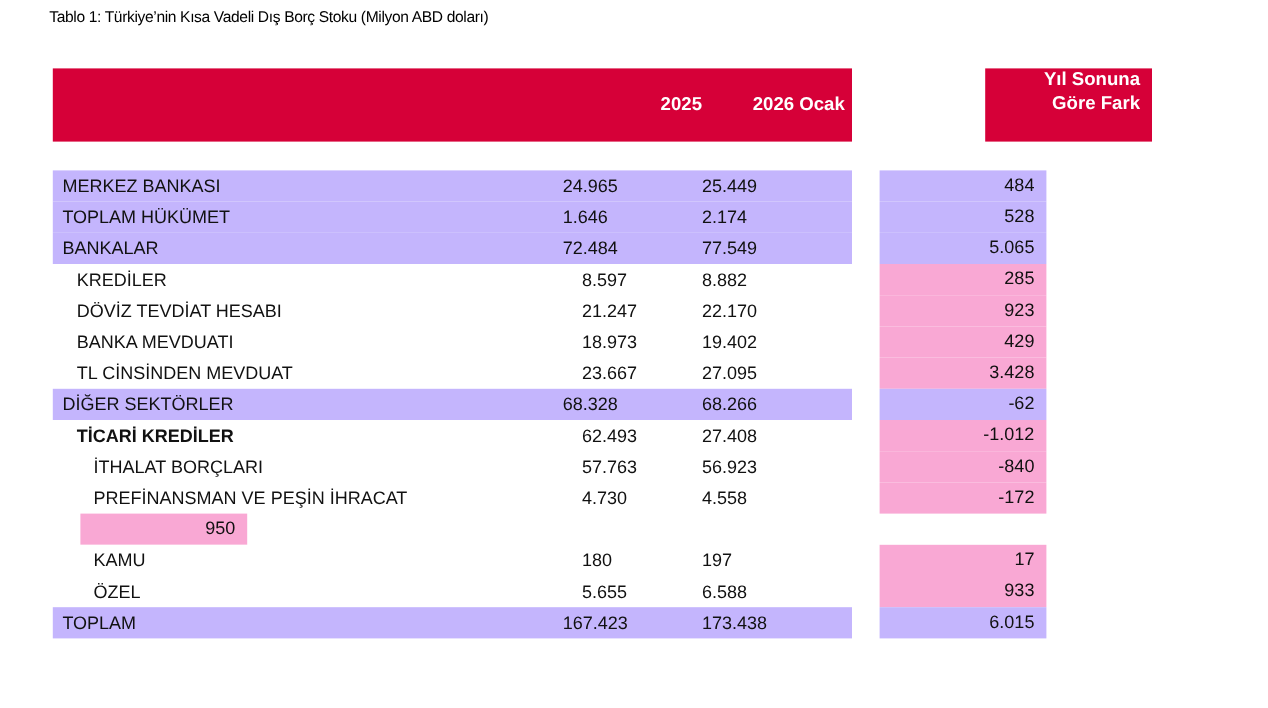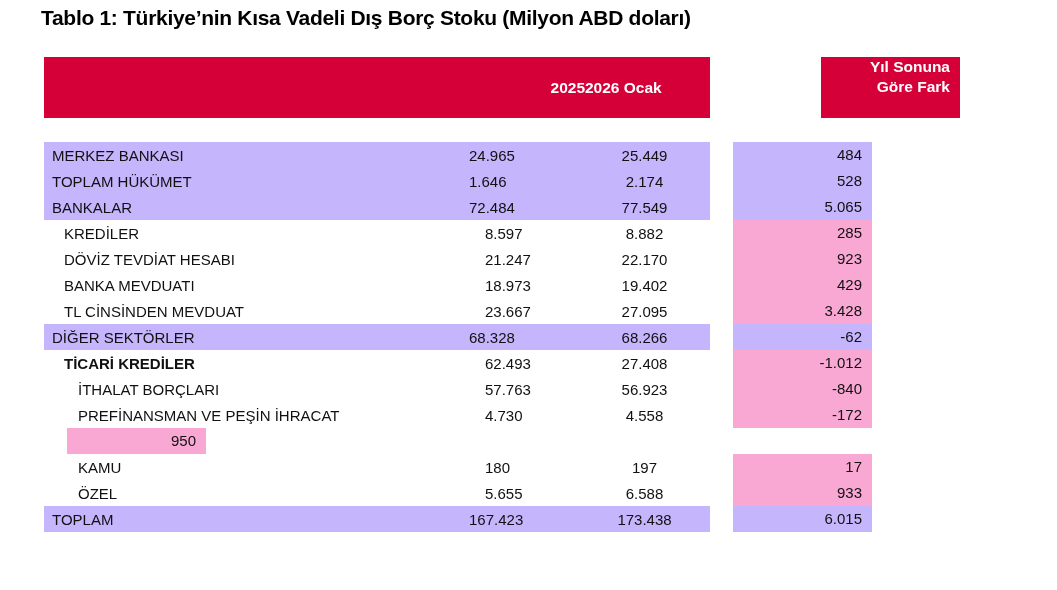--- a/index.html
+++ b/index.html
@@ -7,22 +7,22 @@
     width: 1057px; height: 590px;
     background: #ffffff;
     font-family: "Liberation Sans", sans-serif;
     color: #111111;
     position: relative;
     overflow: hidden;
   }
   .page-title {
     position: absolute;
     left: 41px; top: 6px;
-    font-size: 21px;
-    font-weight: bold;
+    font-size: 13px;
+    font-weight: normal;
     color: #000000;
     letter-spacing: -0.3px;
     white-space: nowrap;
   }
   .table-wrap {
     position: absolute;
     left: 44px; top: 57px;
   }
   .flexrow { display: flex; }
   .gap { width: 23px; background: #ffffff; }
@@ -49,36 +49,36 @@
     padding-right: 10px;
     display: flex;
     flex-direction: column;
     justify-content: flex-start;
     text-align: right;
     font-weight: bold;
     font-size: 15.5px;
     line-height: 1.28;
   }
   .col-2025 { width: 100px; text-align: right; }
-  .col-2026 { width: 119px; text-align: left; }
+  .col-2026 { width: 119px; text-align: right; }
 
   
   .tbody { margin-top: 24px; }
   .row { height: 26px; font-size: 15px; }
   .row .main {
     width: 666px;
     display: flex;
     align-items: center;
     box-sizing: border-box;
     padding-right: 6px;
     background: #ffffff;
   }
   .row .label { flex: 1; white-space: nowrap; padding-left: 8px; }
   .row .v1 { width: 100px; text-align: left; }
-  .row .v2 { width: 119px; text-align: center; }
+  .row .v2 { width: 119px; text-align: left; }
   .row .fark {
     width: 139px;
     box-sizing: border-box;
     padding-right: 10px;
     text-align: right;
     line-height: 26px;
     background: #f9a8d4;
   }
   .row.sec .main, .row.sec .fark { background: #c4b5fd; font-weight: normal; gap: 16px; }
   .row.l1 .label { padding-left: 20px; }

